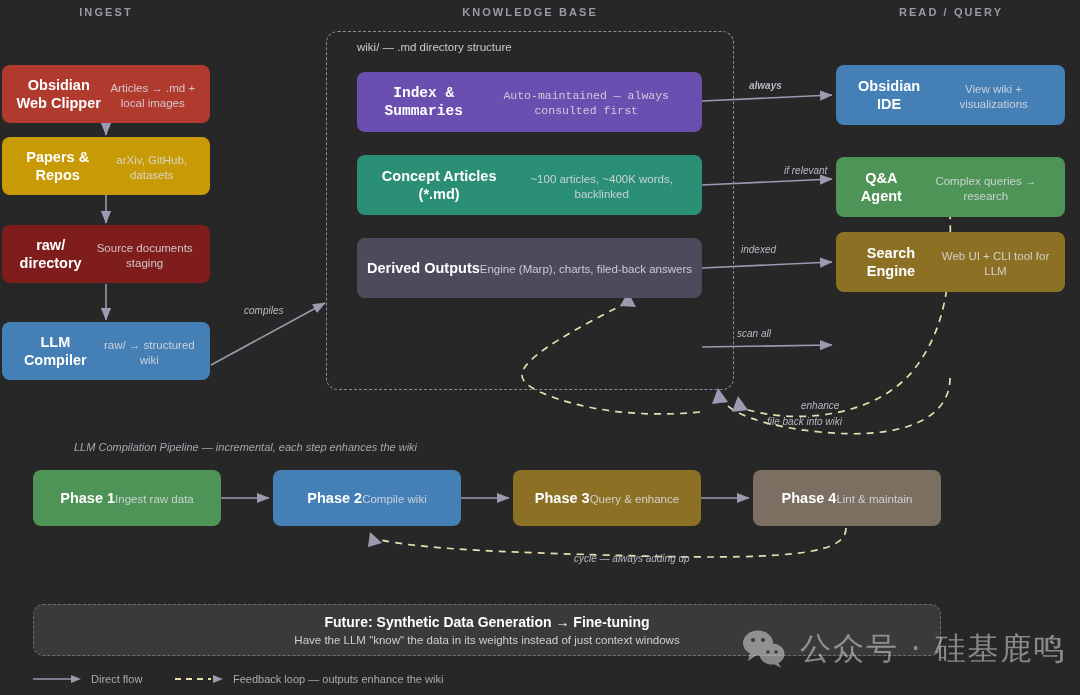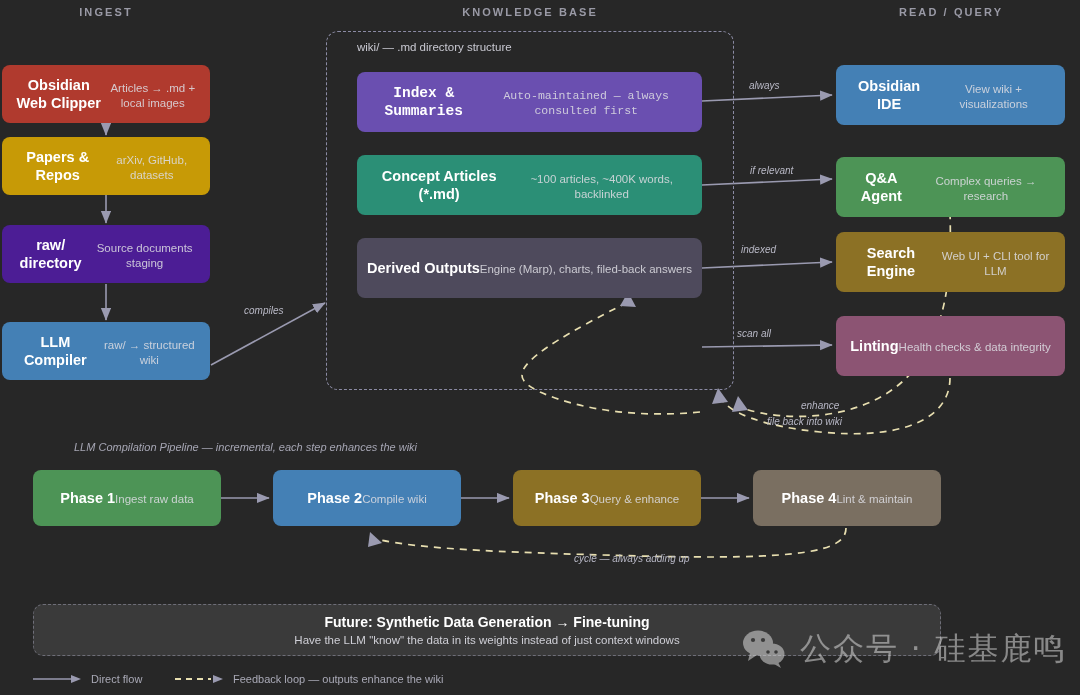--- a/index.html
+++ b/index.html
@@ -172,21 +172,21 @@
   <div class="col-head" style="left:836px; top:6px; width:230px;">READ / QUERY</div>
 
   <div class="node" style="left:2px; top:65px; width:208px; height:58px; background:#b03a2e;">
     <div class="t">Obsidian Web Clipper</div>
     <div class="s">Articles → .md + local images</div>
   </div>
   <div class="node" style="left:2px; top:137px; width:208px; height:58px; background:#c79a06;">
     <div class="t">Papers &amp; Repos</div>
     <div class="s">arXiv, GitHub, datasets</div>
   </div>
-  <div class="node" style="left:2px; top:225px; width:208px; height:58px; background:#4c1d95;">
+  <div class="node" style="left:2px; top:225px; width:208px; height:58px; background:#7f1d1d;">
     <div class="t">raw/ directory</div>
     <div class="s">Source documents staging</div>
   </div>
   <div class="node" style="left:2px; top:322px; width:208px; height:58px; background:#4480b5;">
     <div class="t">LLM Compiler</div>
     <div class="s">raw/ → structured wiki</div>
   </div>
 
   <div class="kb-frame" style="left:326px; top:31px; width:408px; height:359px;"></div>
   <div class="kb-label" style="left:357px; top:41px;">wiki/ — .md directory structure</div>
@@ -209,28 +209,24 @@
     <div class="s">View wiki + visualizations</div>
   </div>
   <div class="node" style="left:836px; top:149px; width:229px; height:60px; background:#4d9456;margin-top:8px;">
     <div class="t">Q&amp;A Agent</div>
     <div class="s">Complex queries → research</div>
   </div>
   <div class="node" style="left:836px; top:232px; width:229px; height:60px; background:#8c7125;">
     <div class="t">Search Engine</div>
     <div class="s">Web UI + CLI tool for LLM</div>
   </div>
-  <div class="node" style="left:836px; top:316px; width:229px; height:60px; background:#8c5473;">
-    <div class="t">Linting</div>
-    <div class="s">Health checks &amp; data integrity</div>
-  </div>
 
   <div class="edge-label" style="left:244px; top:305px;">compiles</div>
-  <div class="edge-label" style="left:749px; top:80px;">always</div>
-  <div class="edge-label" style="left:750px; top:165px;">if relevant</div>
+  <div class="edge-label" style="left:749px; top:80px;font-weight:bold;">always</div>
+  <div class="edge-label" style="left:784px; top:165px;">if relevant</div>
   <div class="edge-label" style="left:741px; top:244px;">indexed</div>
   <div class="edge-label" style="left:737px; top:328px;">scan all</div>
   <div class="edge-label dash" style="left:801px; top:400px;">enhance</div>
   <div class="edge-label dash" style="left:767px; top:416px;">file back into wiki</div>
   <div class="edge-label dash" style="left:574px; top:553px;">cycle — always adding up</div>
 
   <div class="pipe-title" style="left:74px; top:441px;">LLM Compilation Pipeline — incremental, each step enhances the wiki</div>
 
   <div class="node" style="left:33px; top:470px; width:188px; height:56px; background:#4d9456;">
     <div class="t">Phase 1</div>

